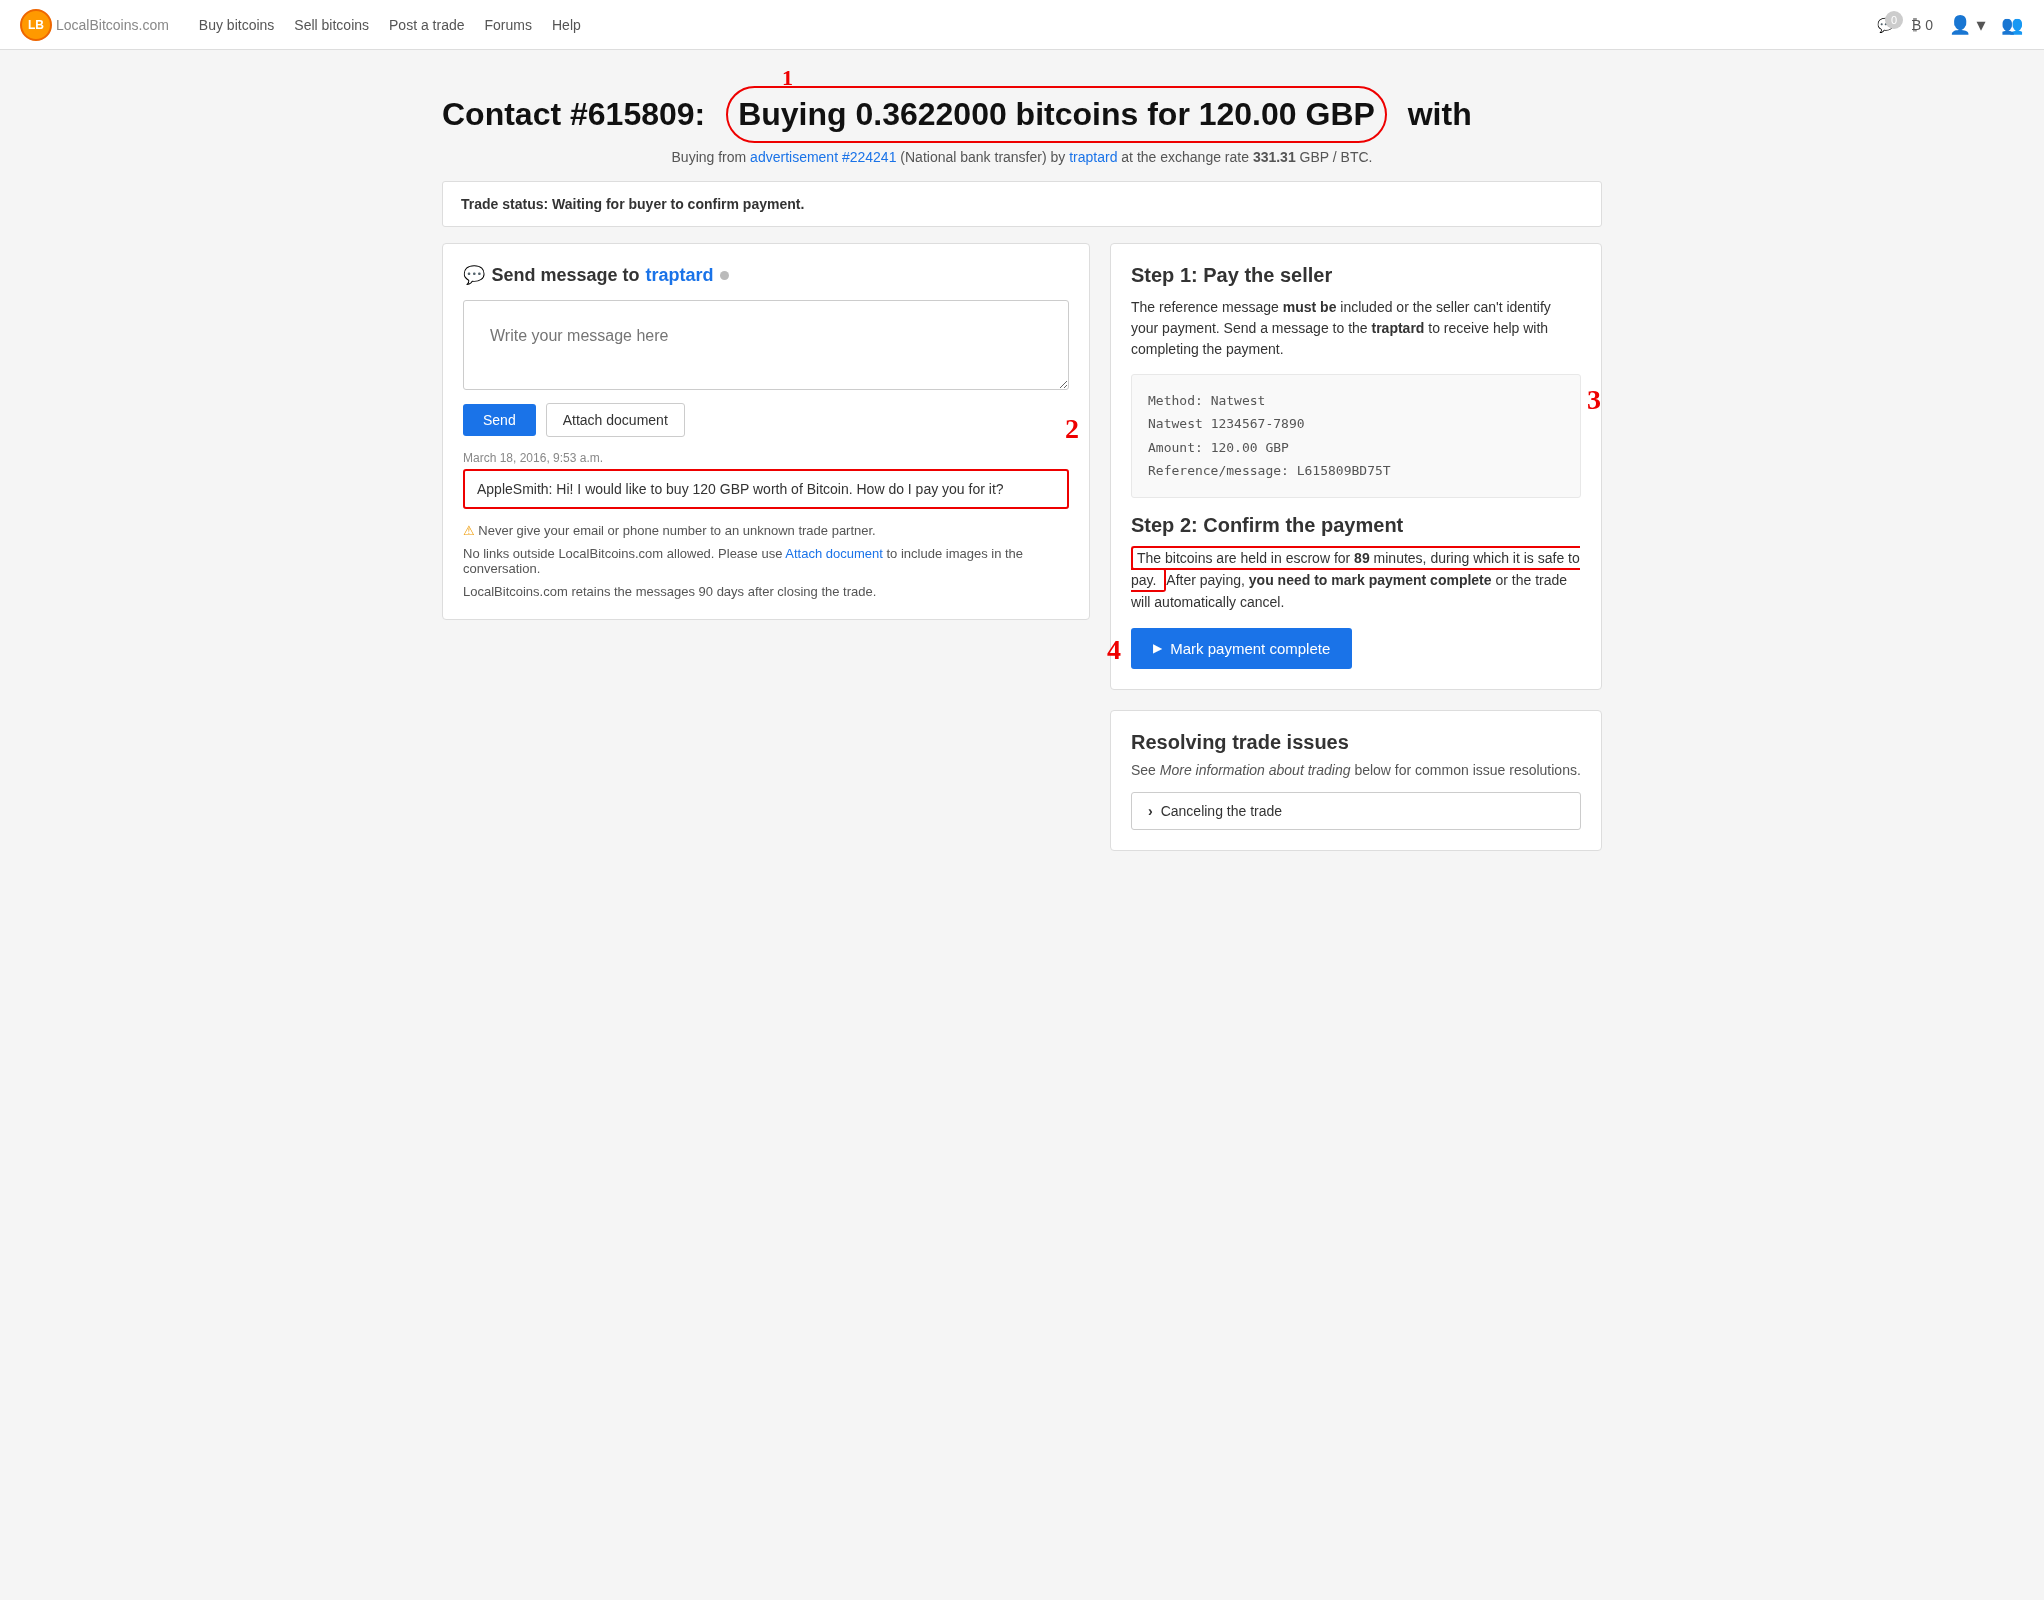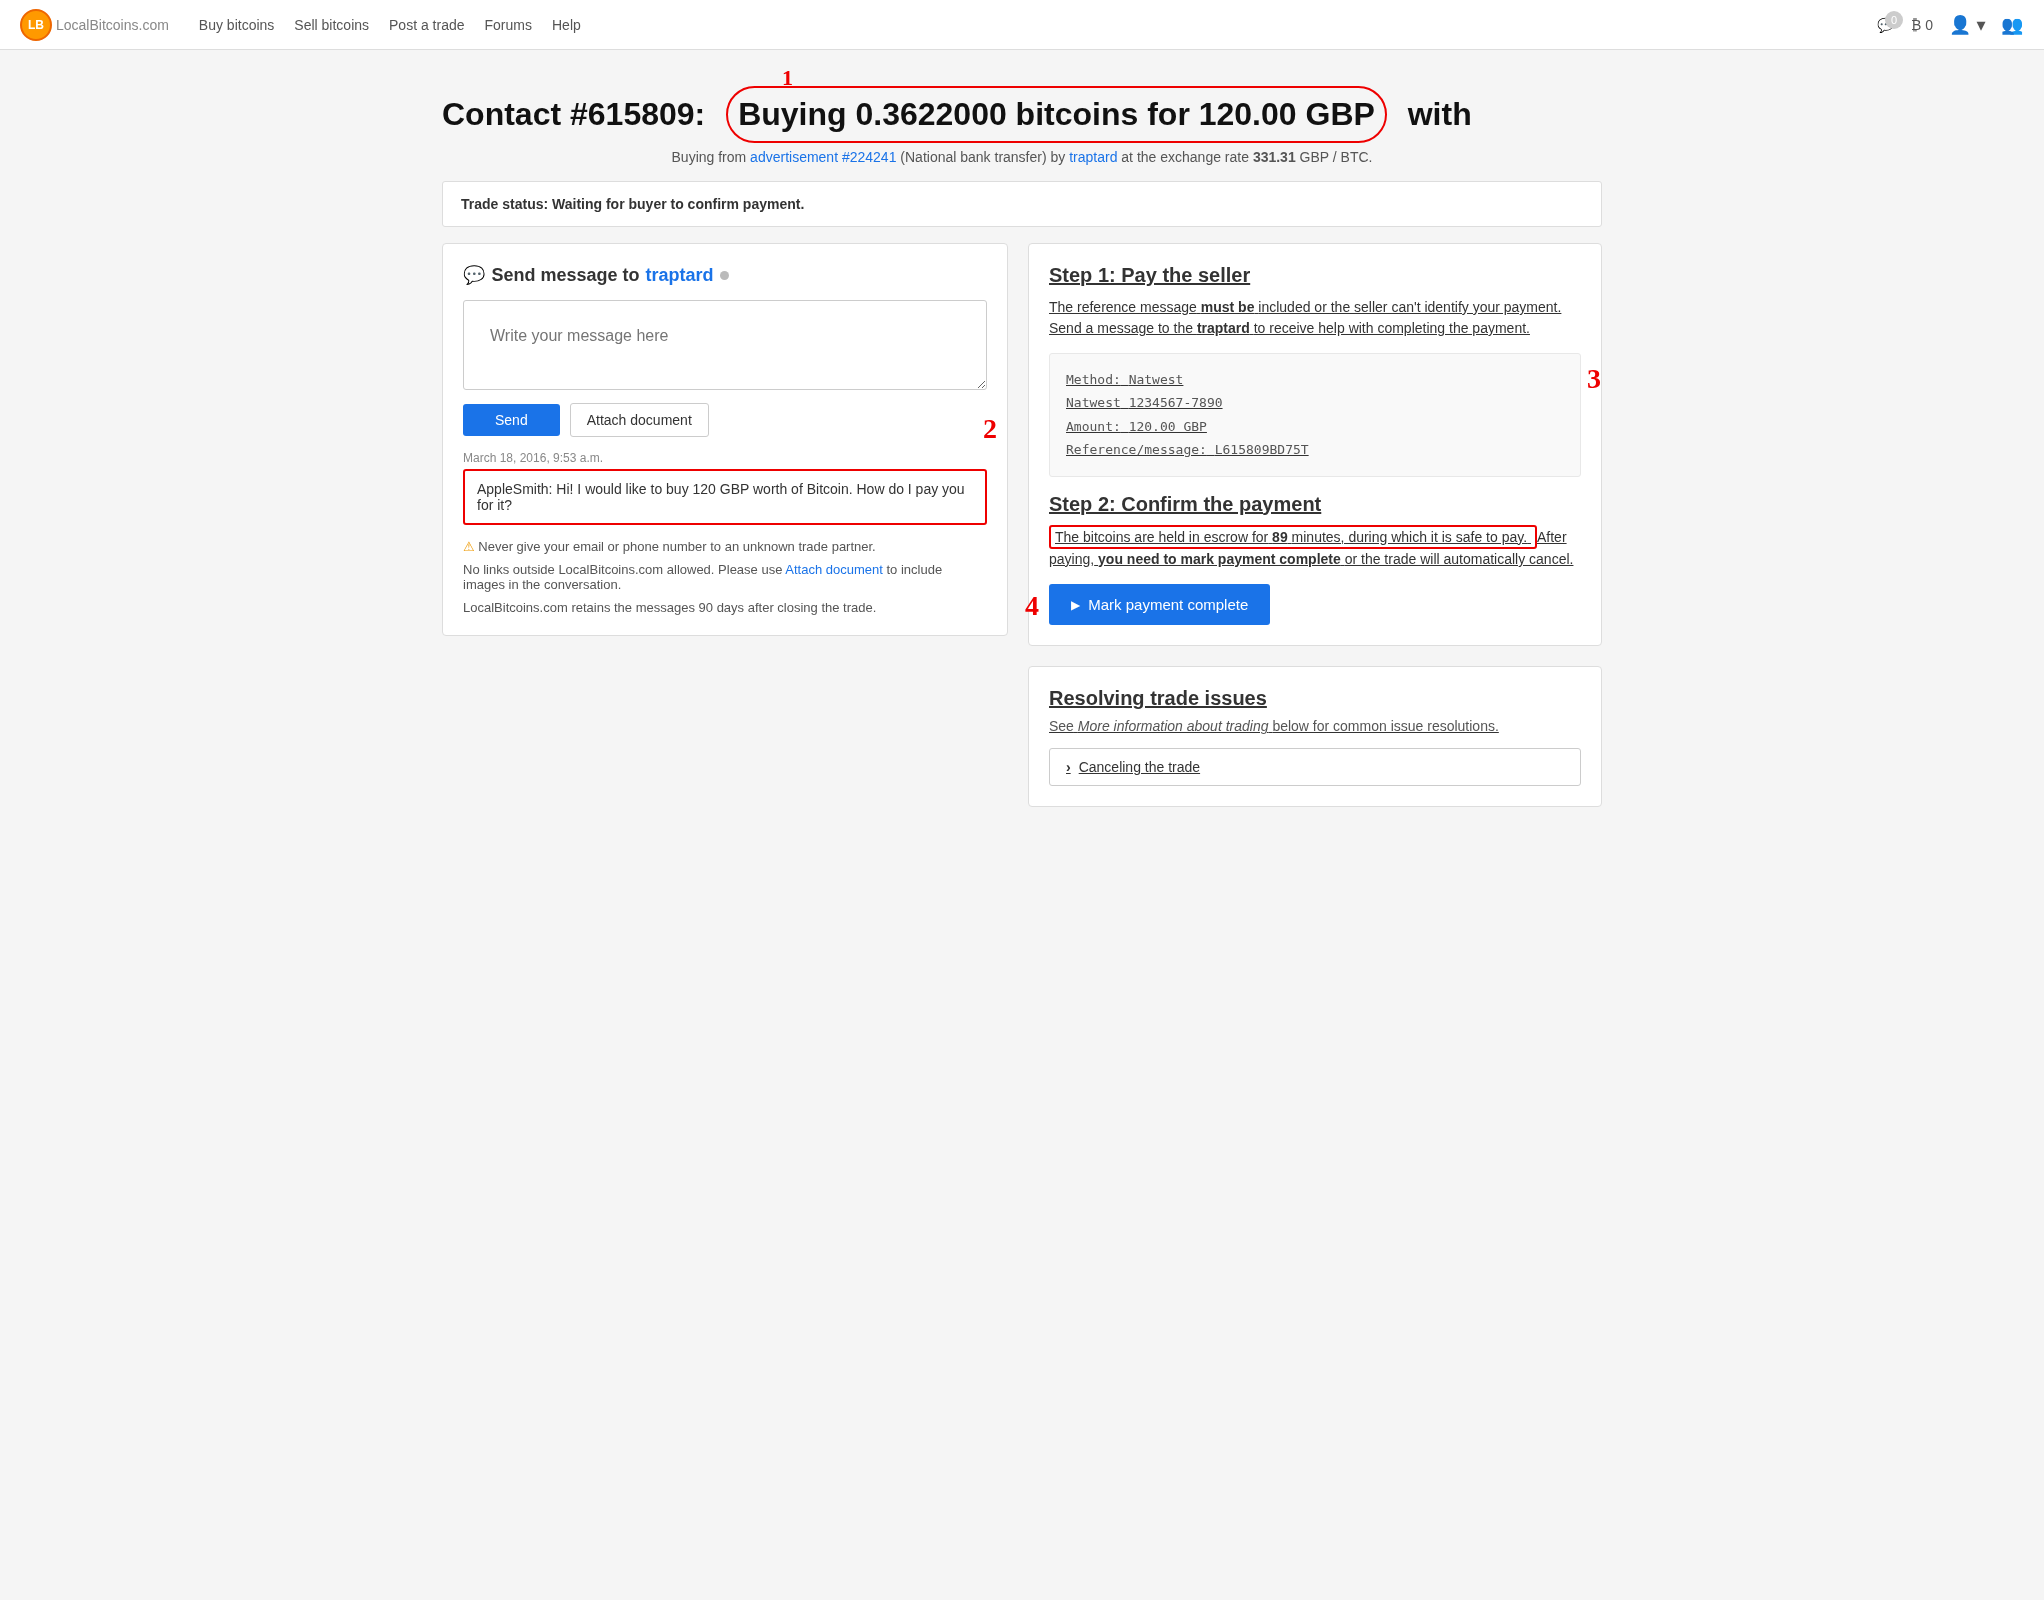--- a/index.html
+++ b/index.html
@@ -68,21 +68,21 @@
       border: 1px solid #ddd;
       padding: 14px 18px;
       margin: 16px 0;
       border-radius: 3px;
     }
     .trade-status-box span { font-weight: bold; }
 
     
     .two-col { display: flex; gap: 20px; margin-top: 10px; }
     .col-left { flex: 1; min-width: 0; }
-    .col-right { width: 574px; min-width: 0; text-decoration: underline; }
+    .col-right { width: 492px; min-width: 0; }
 
     
     .card {
       background: #fff;
       border: 1px solid #ddd;
       border-radius: 4px;
       padding: 20px;
       margin-bottom: 20px;
     }
 
@@ -93,21 +93,21 @@
 
     .message-textarea {
       width: 100%; border: 1px solid #ccc; border-radius: 3px;
       padding: 26px; font-size: 16px; resize: vertical; min-height: 80px;
       font-family: inherit; color: #999;
     }
 
     .btn-row { display: flex; align-items: center; gap: 10px; margin-top: 10px; }
     .btn-send {
       background: #1a73e8; color: #fff; border: none; border-radius: 3px;
-      padding: 8px 32px; font-size: 14px; cursor: pointer;
+      padding: 8px 20px; font-size: 14px; cursor: pointer;
     }
     .btn-attach {
       background: #fff; color: #333; border: 1px solid #ccc; border-radius: 3px;
       padding: 8px 16px; font-size: 14px; cursor: pointer;
     }
 
     
     .annotation-2-wrap { position: relative; }
     .annotation-2-num {
       color: #e00; font-size: 28px; font-weight: bold; font-family: serif;

